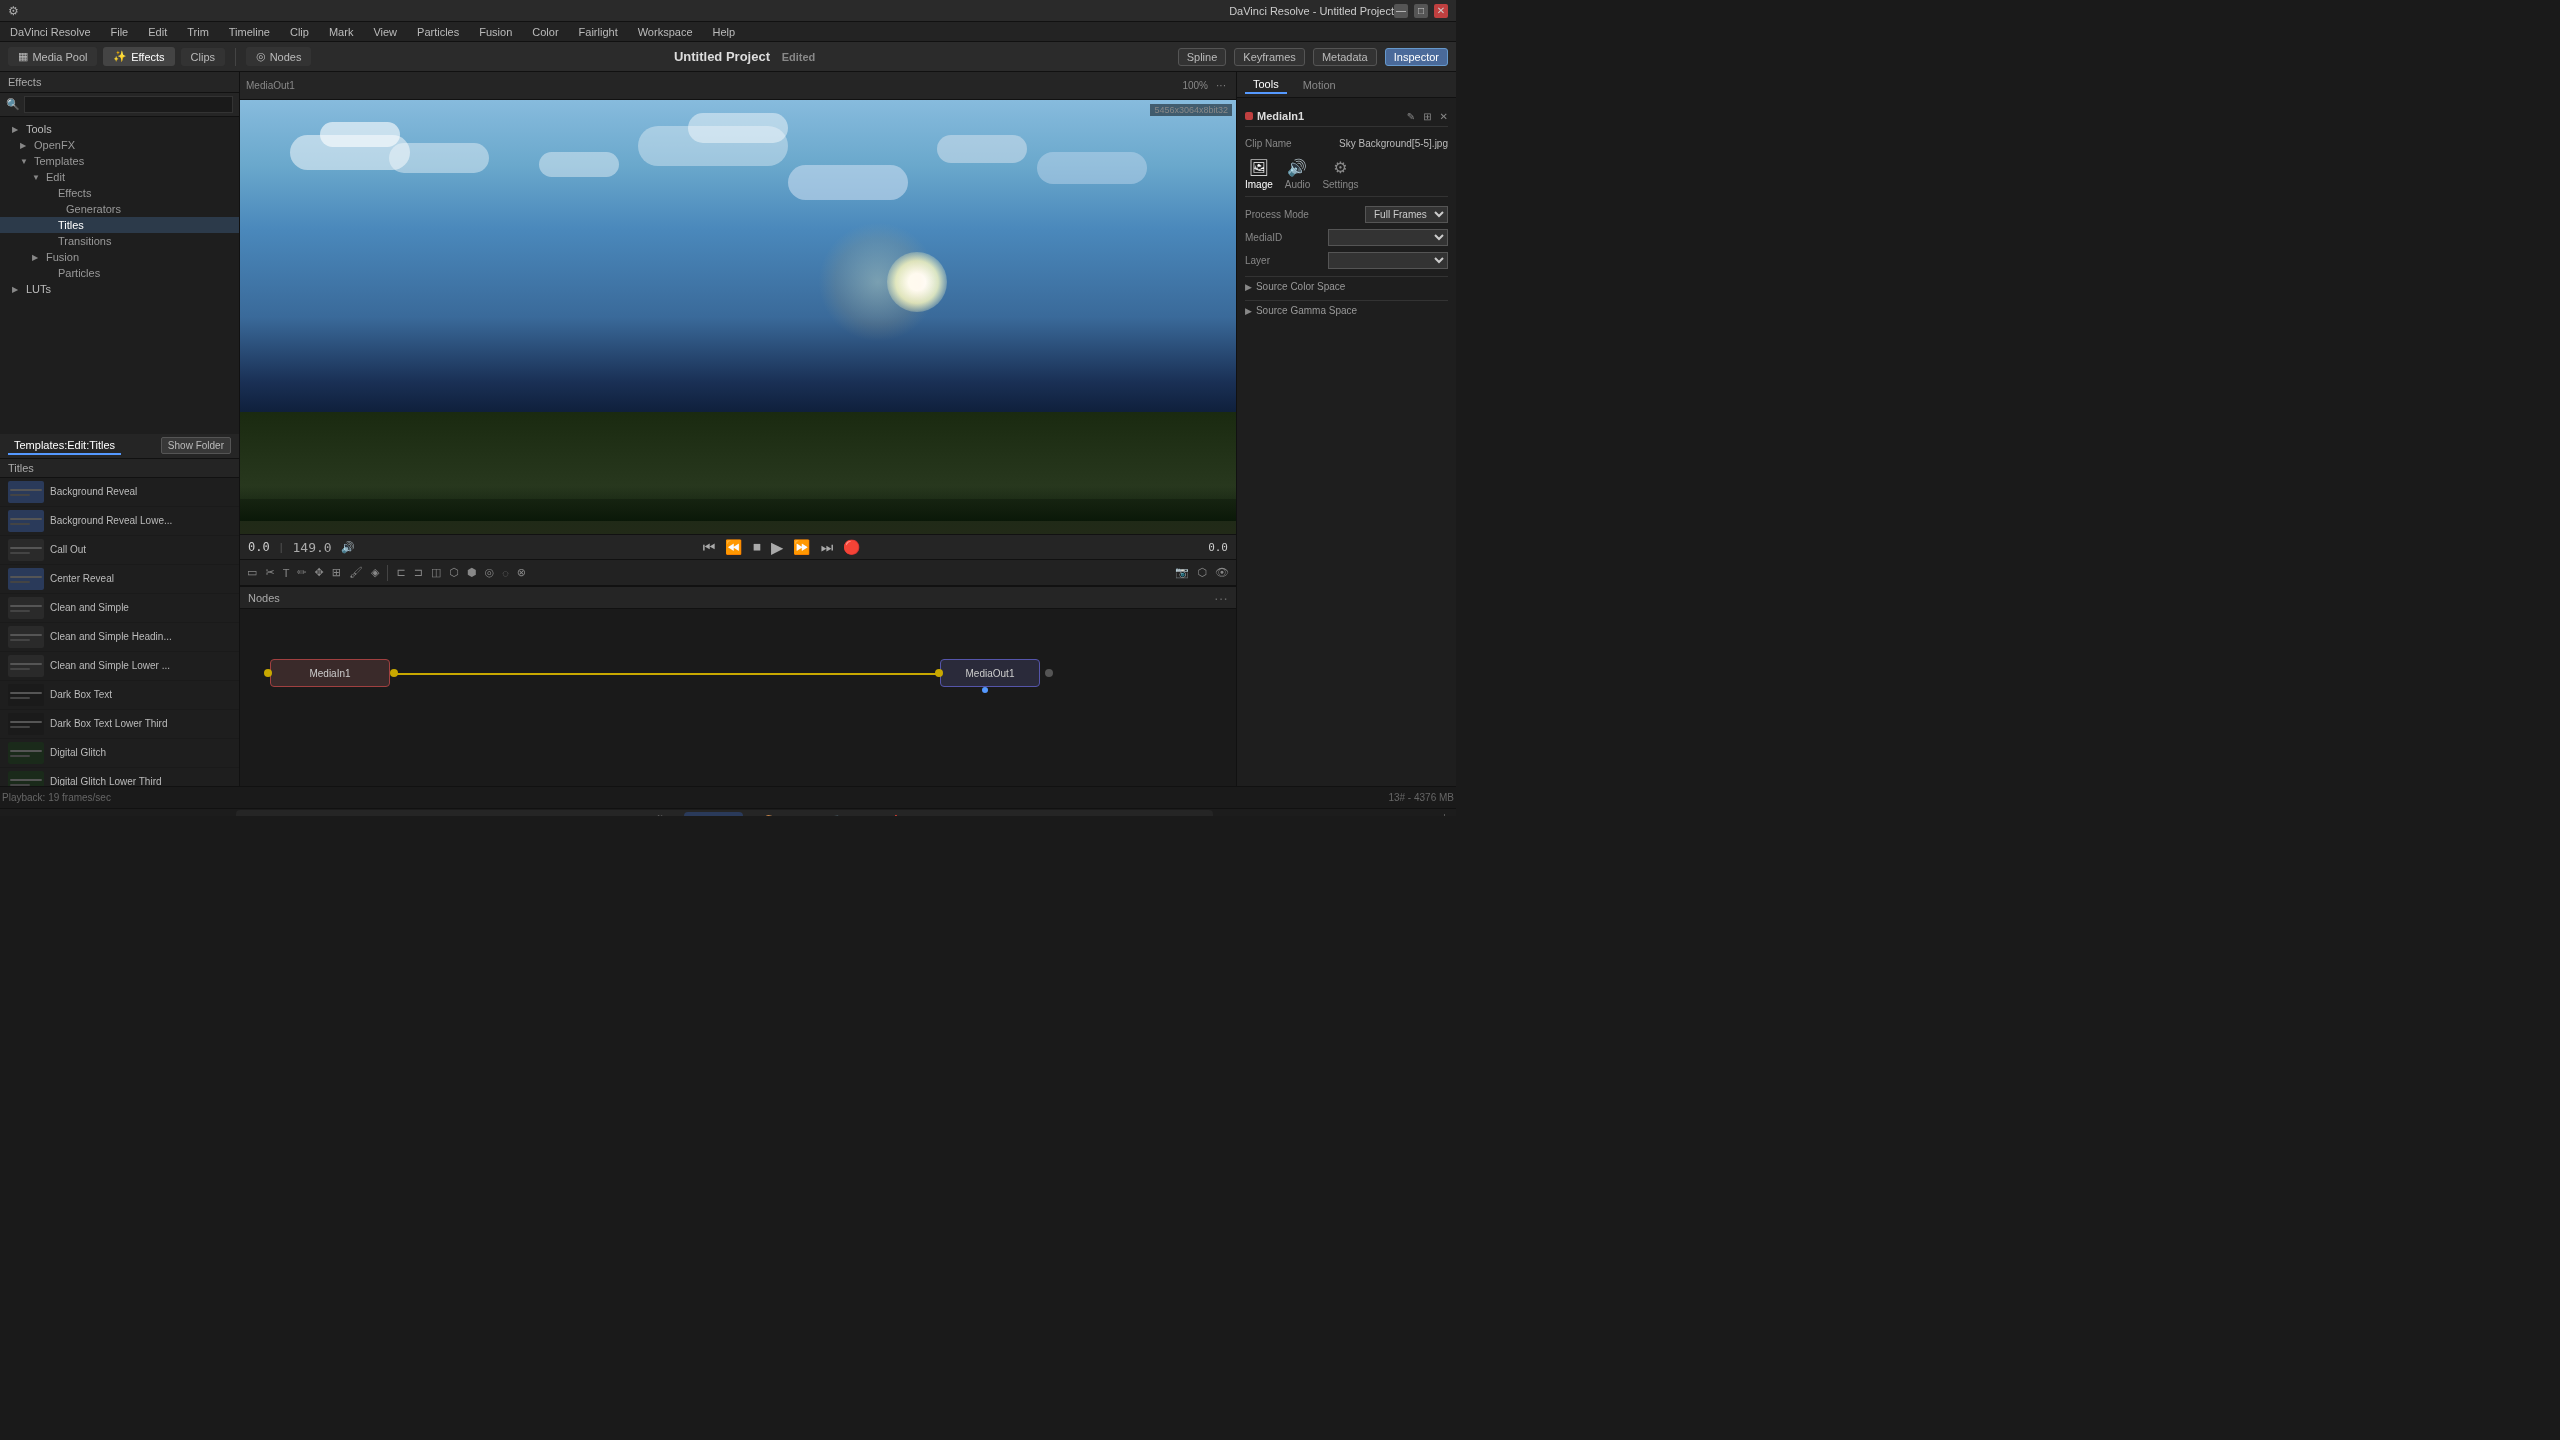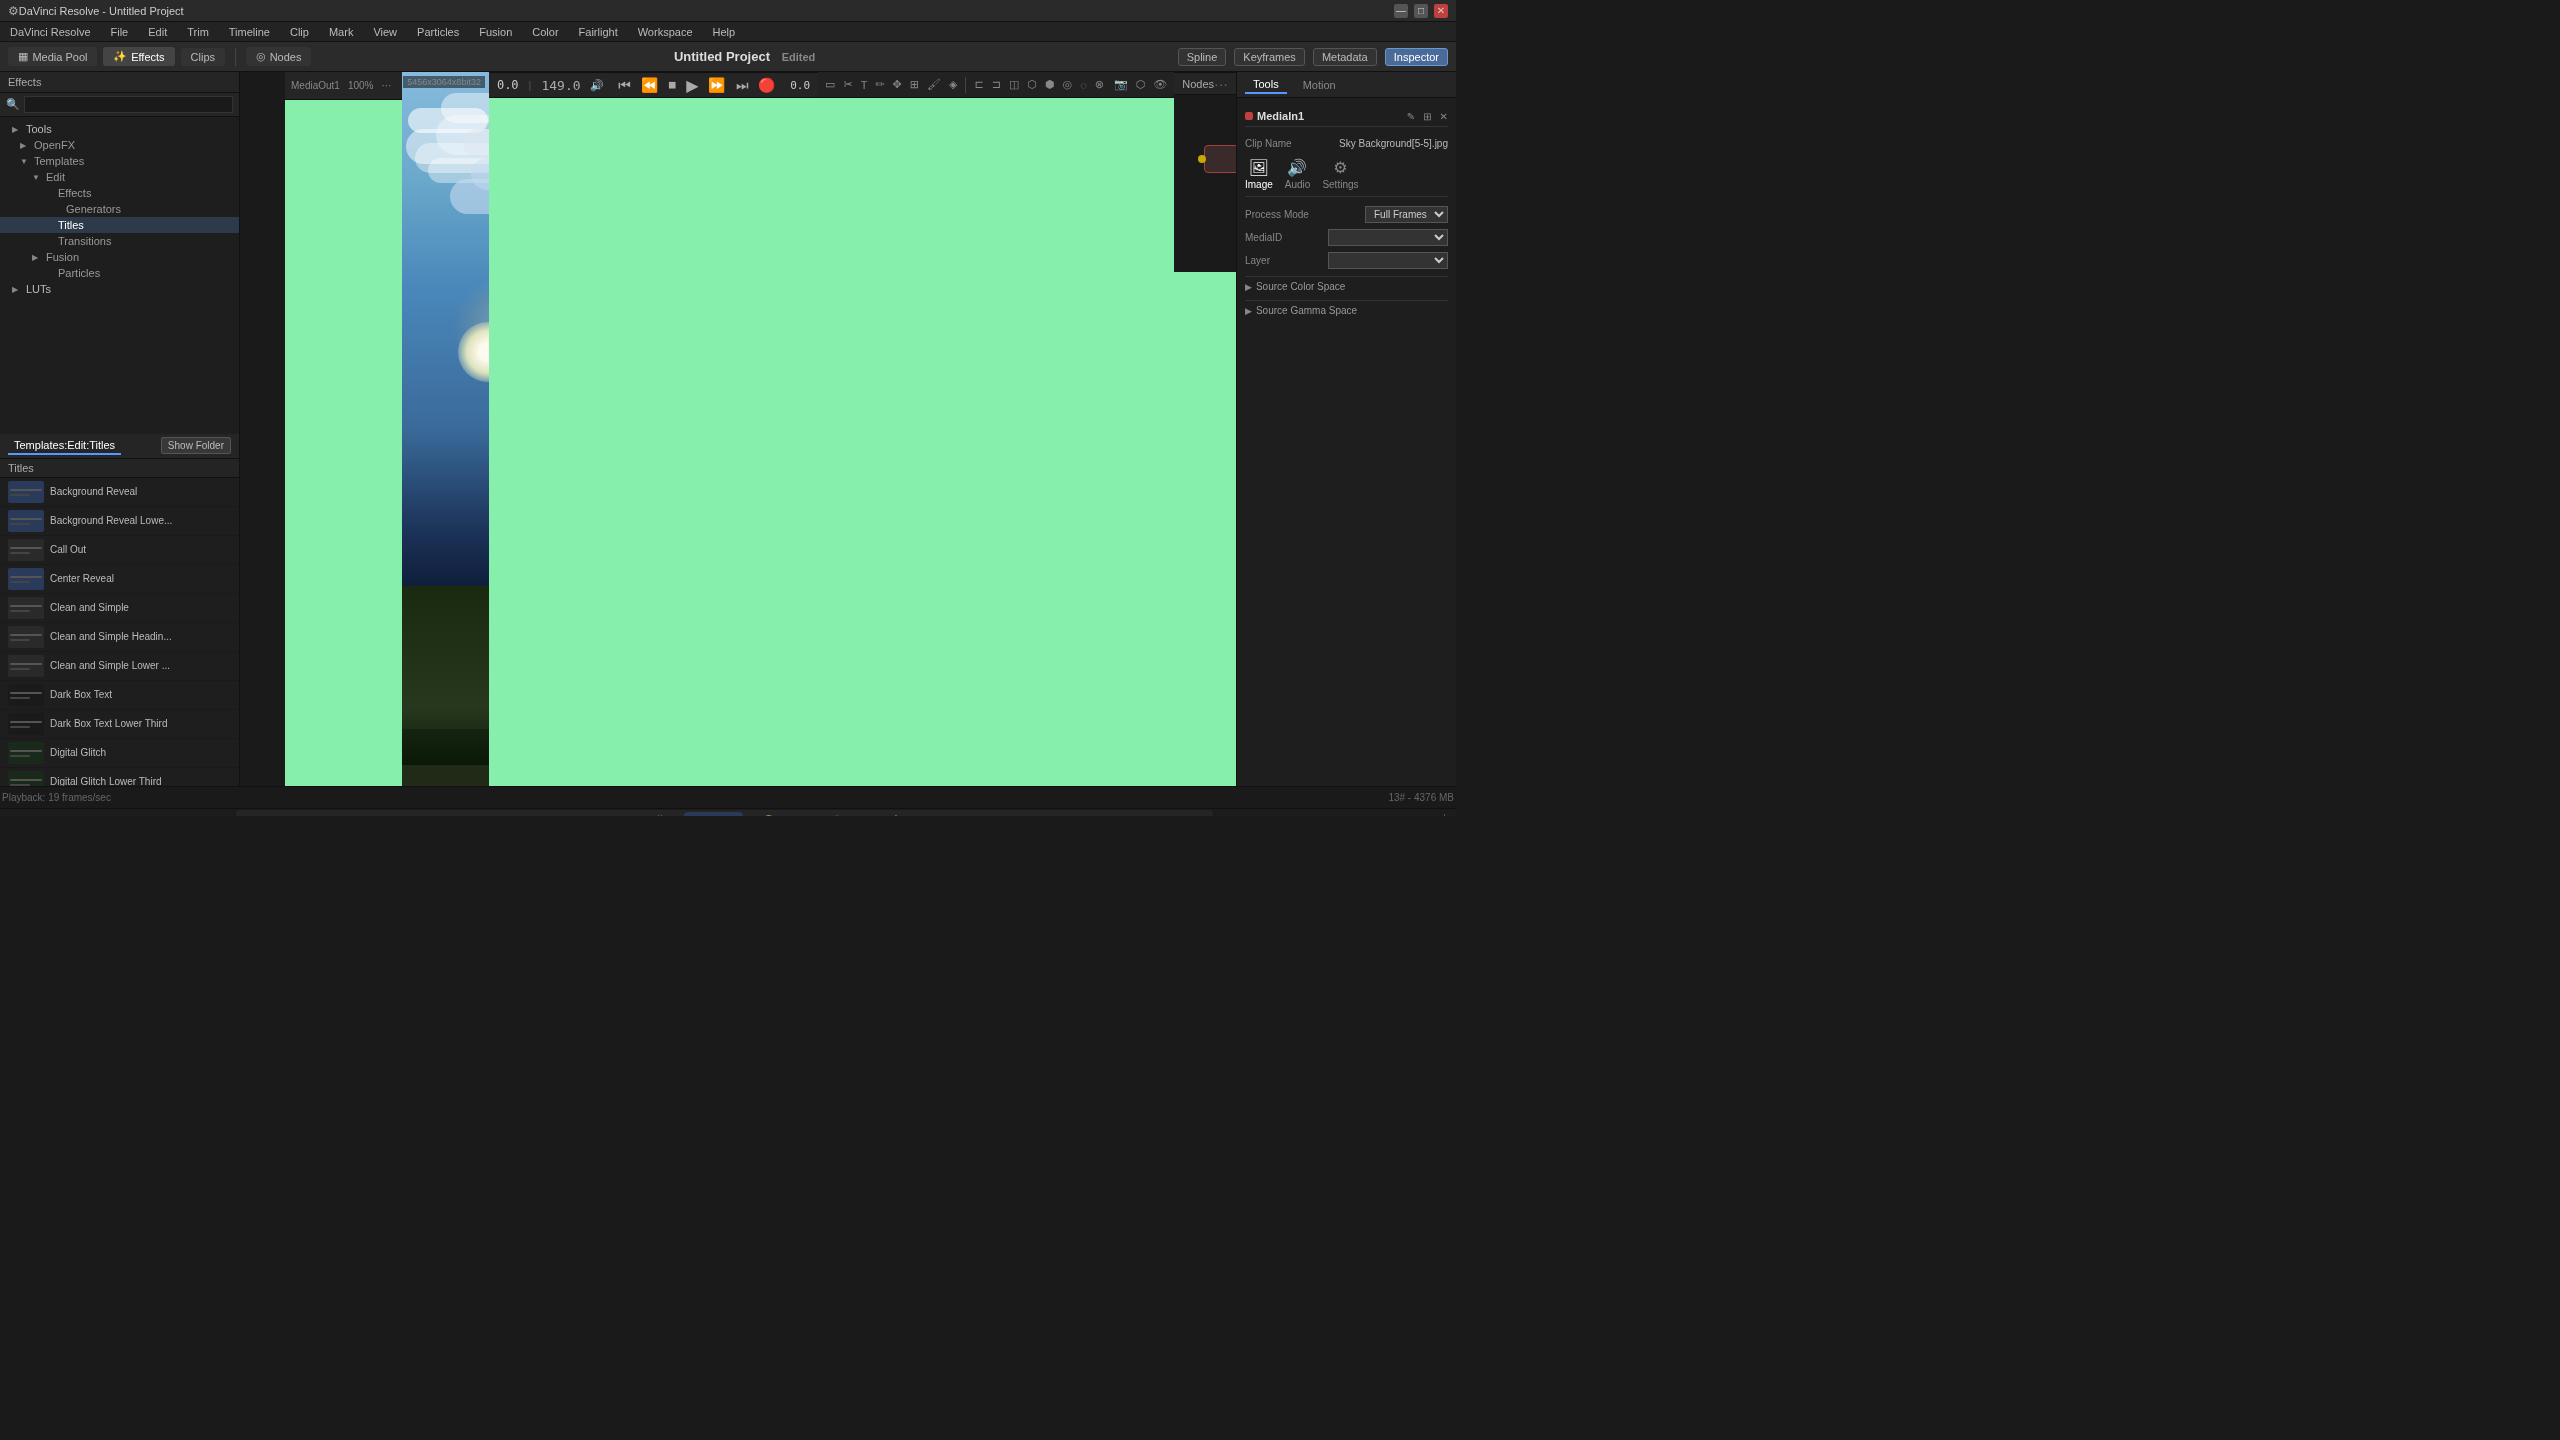--- a/index.html
+++ b/index.html
@@ -17,21 +17,21 @@
     
     #titlebar {
       height: 22px;
       background: #2a2a2a;
       display: flex;
       align-items: center;
       justify-content: space-between;
       padding: 0 8px;
       border-bottom: 1px solid #111;
     }
-    #titlebar-title { font-size: 11px; color: #ccc; flex: 1; text-align: left; }
+    #titlebar-title { font-size: 11px; color: #ccc; flex: 1; text-align: right; }
     #titlebar-controls { display: flex; gap: 6px; }
     .win-btn { width: 14px; height: 14px; background: #555; border-radius: 2px; display: flex; align-items: center; justify-content: center; font-size: 10px; color: #ccc; cursor: pointer; }
 
     
     #menubar {
       height: 20px;
       background: #232323;
       display: flex;
       align-items: center;
       padding: 0 6px;
@@ -168,24 +168,23 @@
       align-items: center;
       justify-content: center;
       overflow: hidden;
     }
     .effect-name { font-size: 10px; color: #bbb; }
 
     
     #center-area {
       flex: 1;
       display: flex;
-      flex-direction: row;
+      flex-direction: column;
       background: #86efac;
       overflow: hidden;
-      margin-left: 45px;
     }
     #viewer-toolbar {
       height: 28px;
       background: #252525;
       display: flex;
       align-items: center;
       padding: 0 6px;
       gap: 4px;
       border-bottom: 1px solid #111;
     }

